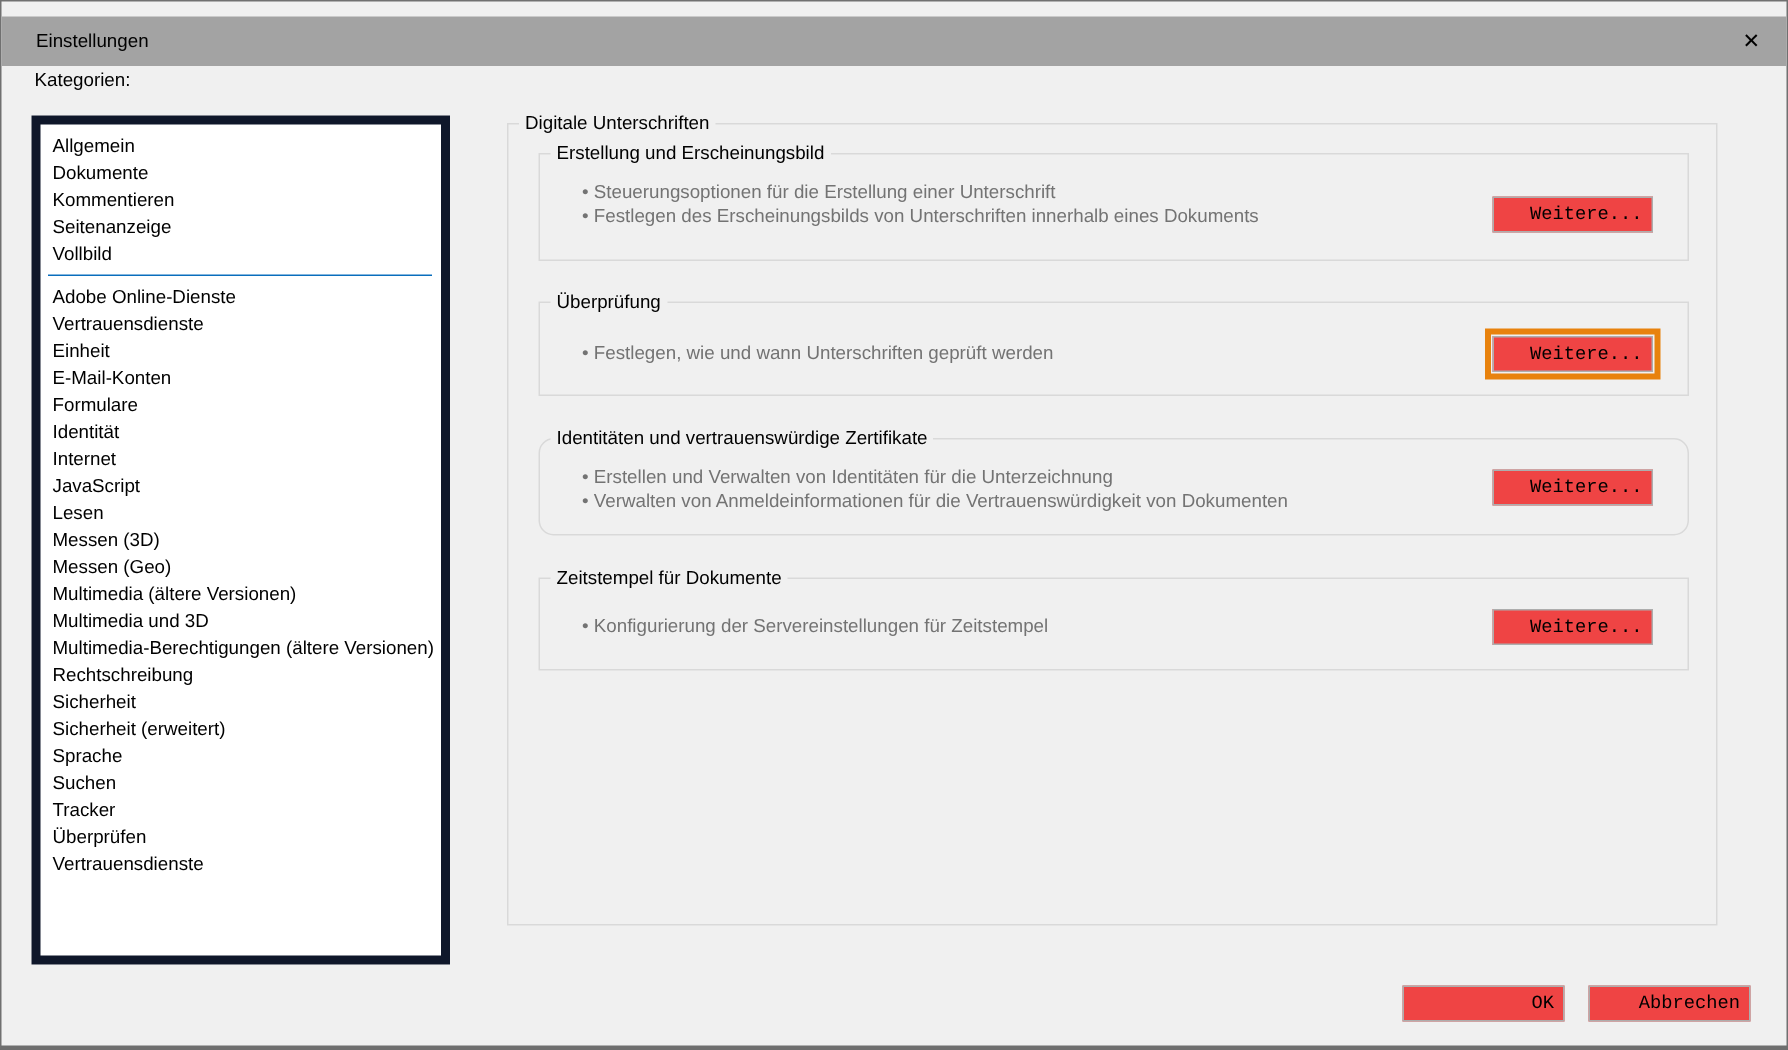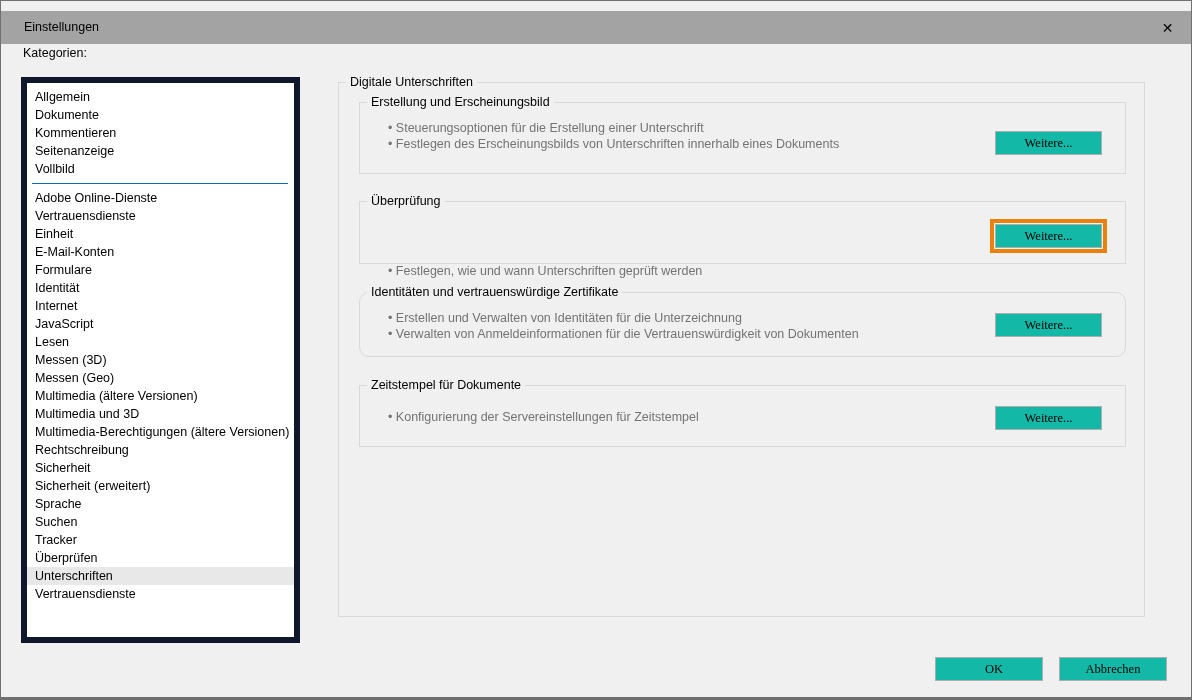--- a/index.html
+++ b/index.html
@@ -51,23 +51,23 @@
   .outer-box{left:337px;top:81px;width:807px;height:535px;}
   .section{position:absolute;left:20px;width:767px;}
   .bullets{
     list-style:none;margin:0;padding:0;position:absolute;left:28px;top:17px;
   }
   .bullets li{
     font-size:12.5px;line-height:16px;color:#737373;white-space:nowrap;
   }
   .bullets li::before{content:"• ";}
   .btn{
-    box-sizing:border-box;background:#14b8a6;border:1px solid #adadad;
-    font-family:Liberation Serif, serif;
-    font-size:12.5px;color:#000;text-align:center;cursor:default;
+    box-sizing:border-box;background:#ef4444;border:1px solid #adadad;
+    font-family:Liberation Mono, monospace;
+    font-size:12.5px;color:#000;text-align:right;cursor:default;
   }
   .weitere-btn{position:absolute;left:635px;width:107px;height:24px;}
   .weitere-btn.highlighted{outline:4px solid #e8820d;outline-offset:1px;}
   .footer-btn{position:absolute;top:656px;width:108px;height:24px;}
 </style>
 </head>
 <body>
 
 <div class="window">
 
@@ -102,40 +102,39 @@
         <div class="li">Multimedia (ältere Versionen)</div>
         <div class="li">Multimedia und 3D</div>
         <div class="li">Multimedia-Berechtigungen (ältere Versionen)</div>
         <div class="li">Rechtschreibung</div>
         <div class="li">Sicherheit</div>
         <div class="li">Sicherheit (erweitert)</div>
         <div class="li">Sprache</div>
         <div class="li">Suchen</div>
         <div class="li">Tracker</div>
         <div class="li">Überprüfen</div>
-        <div class="li selected">Unterschriften</div>
         <div class="li">Vertrauensdienste</div>
       </div>
   </div>
 
   <div class="groupbox outer-box">
     <span class="groupbox-legend">Digitale Unterschriften</span>
 
     <div class="groupbox section" style="top:19px;height:72px;">
       <span class="groupbox-legend">Erstellung und Erscheinungsbild</span>
       <ul class="bullets">
         <li>Steuerungsoptionen für die Erstellung einer Unterschrift</li>
         <li>Festlegen des Erscheinungsbilds von Unterschriften innerhalb eines Dokuments</li>
       </ul>
       <button class="btn weitere-btn" style="top:28px;">Weitere...</button>
     </div>
 
     <div class="groupbox section" style="top:118px;height:63px;">
       <span class="groupbox-legend">Überprüfung</span>
-      <ul class="bullets" style="top:25px;margin-top:36px;">
+      <ul class="bullets" style="top:25px;">
         <li>Festlegen, wie und wann Unterschriften geprüft werden</li>
       </ul>
       <button class="btn weitere-btn highlighted" style="top:22px;">Weitere...</button>
     </div>
 
     <div class="groupbox section" style="top:209px;height:65px;border-radius:10px;">
       <span class="groupbox-legend">Identitäten und vertrauenswürdige Zertifikate</span>
       <ul class="bullets">
         <li>Erstellen und Verwalten von Identitäten für die Unterzeichnung</li>
         <li>Verwalten von Anmeldeinformationen für die Vertrauenswürdigkeit von Dokumenten</li>

